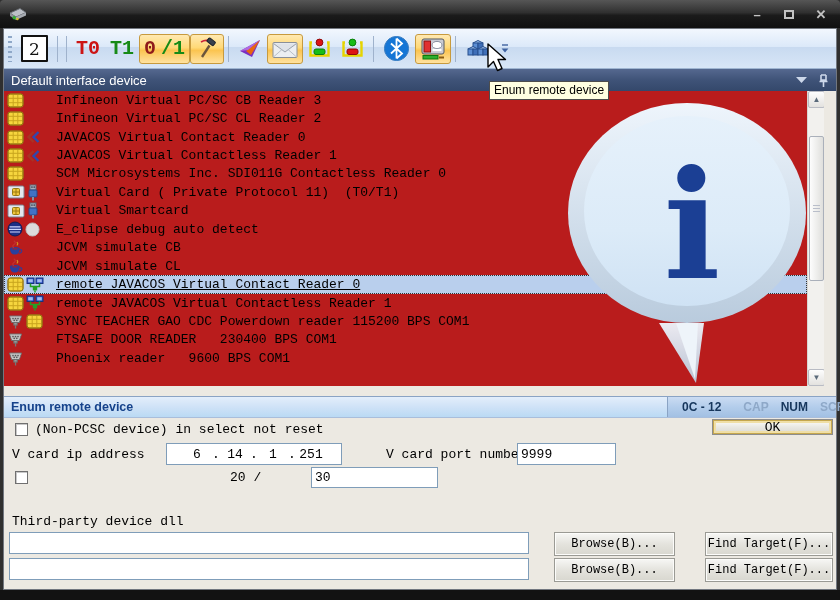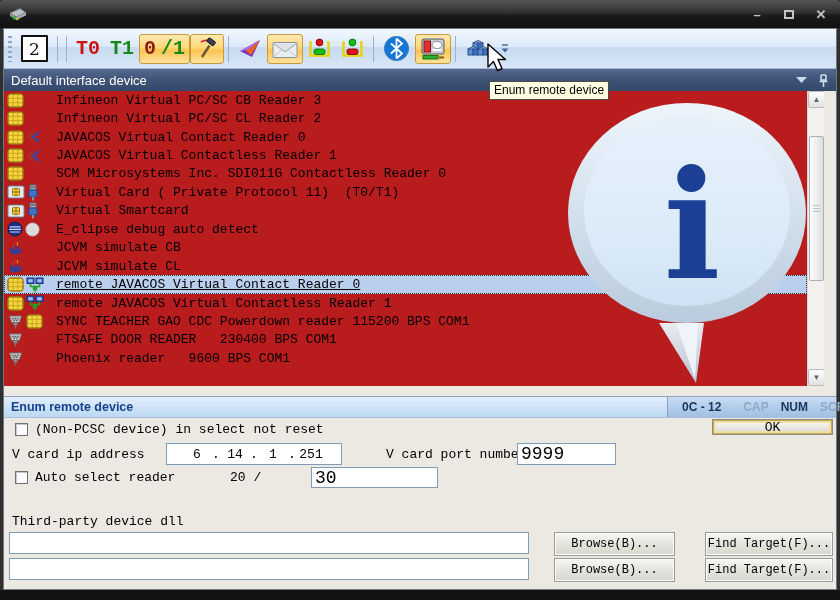--- a/index.html
+++ b/index.html
@@ -62,21 +62,21 @@
   #sb-thumb:after{content:"";position:absolute;left:3px;right:3px;top:50%;margin-top:-4px;height:8px;
     background:repeating-linear-gradient(#b9beca 0 1px,transparent 1px 3px);}
   
   #splitter{position:absolute;left:0;right:0;top:357px;height:10px;background:#ece9e2;}
   
   #form{position:absolute;left:0;right:0;top:389px;bottom:0;background:#ece9e2;
     font-family:"Liberation Mono","DejaVu Sans Mono",monospace;font-size:13px;color:#000;}
   .flabel{position:absolute;white-space:pre;}
   .checkbox{position:absolute;width:13px;height:13px;background:#fff;border:1px solid #707070;
     box-shadow:inset 1px 1px 0 #c8c8c8;}
-  .tinput{position:absolute;background:#fff;border:1px solid #7f9db9;font-family:inherit;font-size:18px;padding:2px 3px;color:#000;}
+  .tinput{position:absolute;background:#fff;border:1px solid #7f9db9;font-family:inherit;font-size:13px;padding:2px 3px;color:#000;}
   #ip-box{position:absolute;left:162px;top:25px;width:176px;height:22px;background:#fff;border:1px solid #7f9db9;
     display:flex;align-items:center;justify-content:center;gap:2px;}
   #ip-box .seg{display:inline-block;min-width:26px;text-align:center;}
   #ip-box .dot{display:inline-block;width:8px;text-align:center;}
   .btn{position:absolute;background:linear-gradient(#f7f7f5,#e4e3dd 50%,#d8d7cf);border:1px solid #9a9a94;
     box-shadow:inset 0 0 0 1px #fcfcfa;font-family:inherit;font-size:12px;color:#000;
     display:flex;align-items:center;justify-content:center;cursor:default;}
   #ok-btn{left:709px;top:2px;width:119px;height:14px;border:1px solid #c5a74e;
     box-shadow:0 0 0 1px #8d8d8d, inset 0 0 0 2px #f0dfa6;font-size:13px;
     background:linear-gradient(#fbfbf9,#e9e8e2 50%,#dcdbd3);}
@@ -554,21 +554,20 @@
           <span class="seg">14</span>
           <span class="dot">.</span>
           <span class="seg">1</span>
           <span class="dot">.</span>
           <span class="seg">251</span>
         </div>
       <span class="flabel" style="left:382px;top:29px">V card port number</span>
       <input class="tinput" style="left: 513px; top: 25px; width: 99px; height: 22px;" value="9999">
 
       <span class="checkbox" style="left:11px;top:53px"></span>
-      <span class="flabel" style="left:31px;top:52px">Auto select reader</span>
       <span class="flabel" style="left:226px;top:52px">20 /</span>
       <input class="tinput" style="left: 307px; top: 49px; width: 127px; height: 21px;" value="30">
 
       <span class="flabel" style="left:8px;top:96px">Third-party device dll</span>
       <div id="dll-rows">
           <input class="tinput" style="left: 5px; top: 114px; width: 520px; height: 22px;">
           <div class="btn" style="left: 550px; top: 114px; width: 121px; height: 24px;">Browse(B)...</div>
           <div class="btn" style="left: 701px; top: 114px; width: 128px; height: 24px;">Find Target(F)...</div>
           <input class="tinput" style="left: 5px; top: 140px; width: 520px; height: 22px;">
           <div class="btn" style="left: 550px; top: 140px; width: 121px; height: 24px;">Browse(B)...</div>

